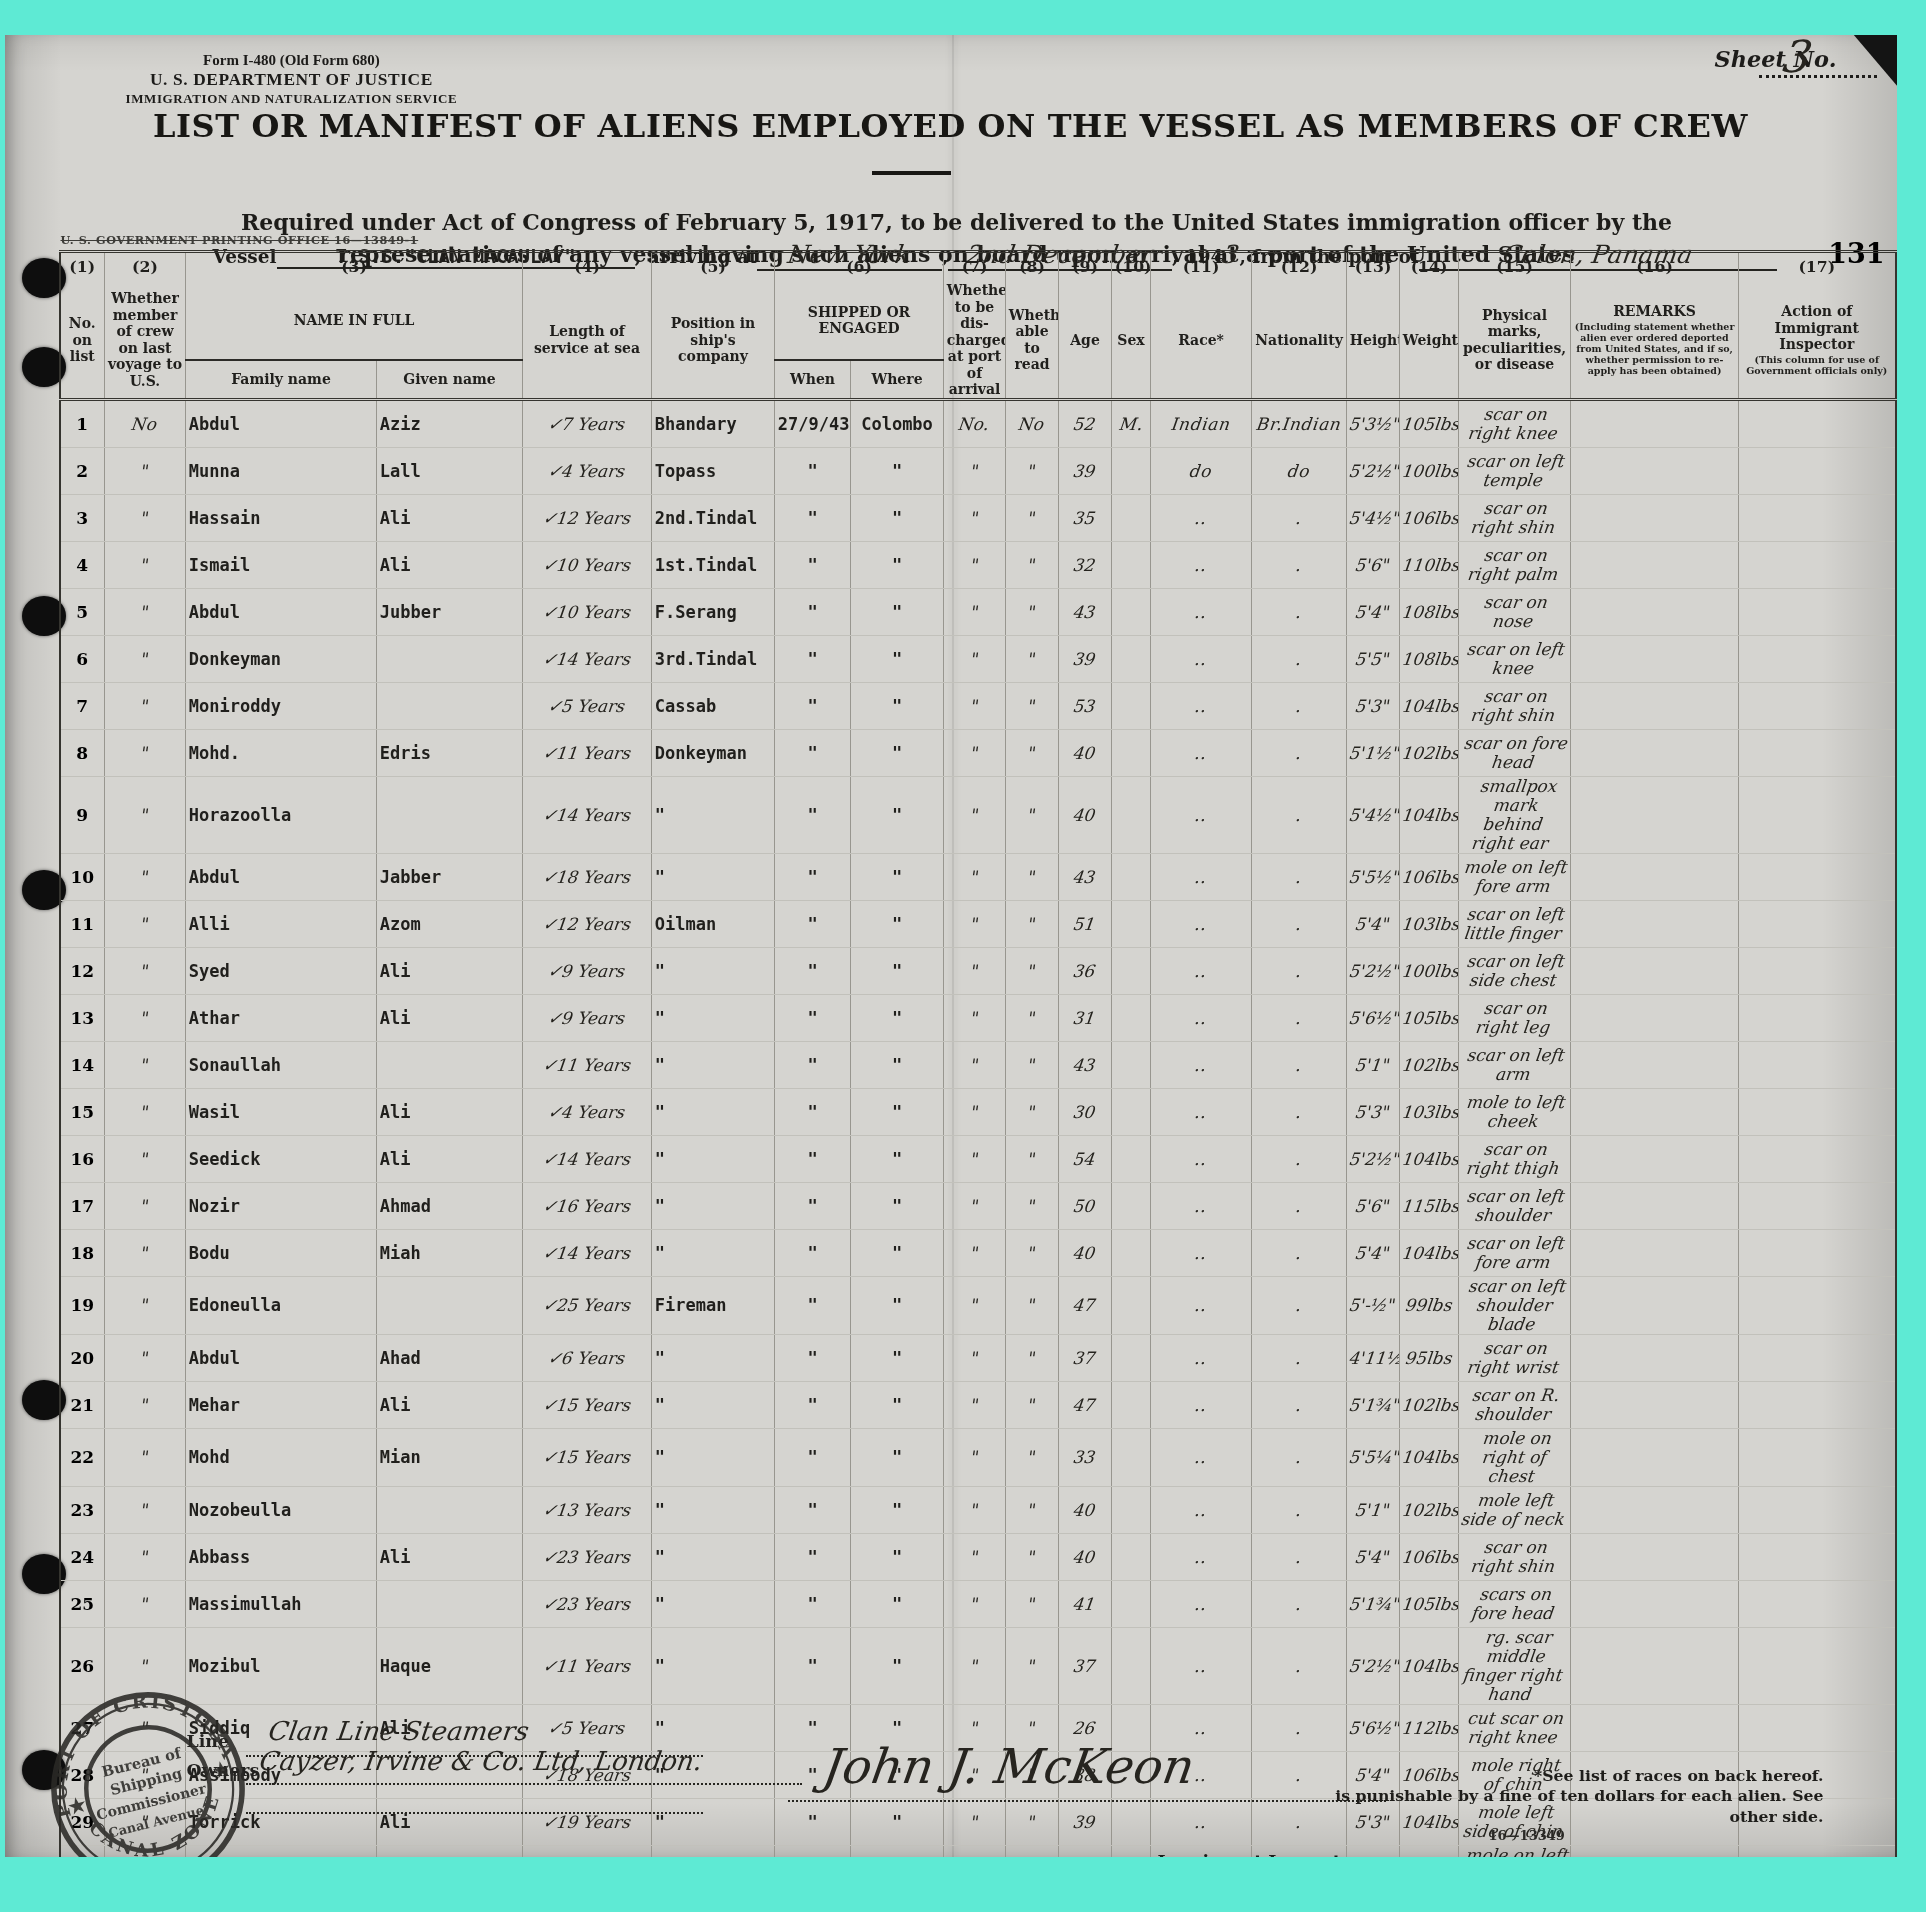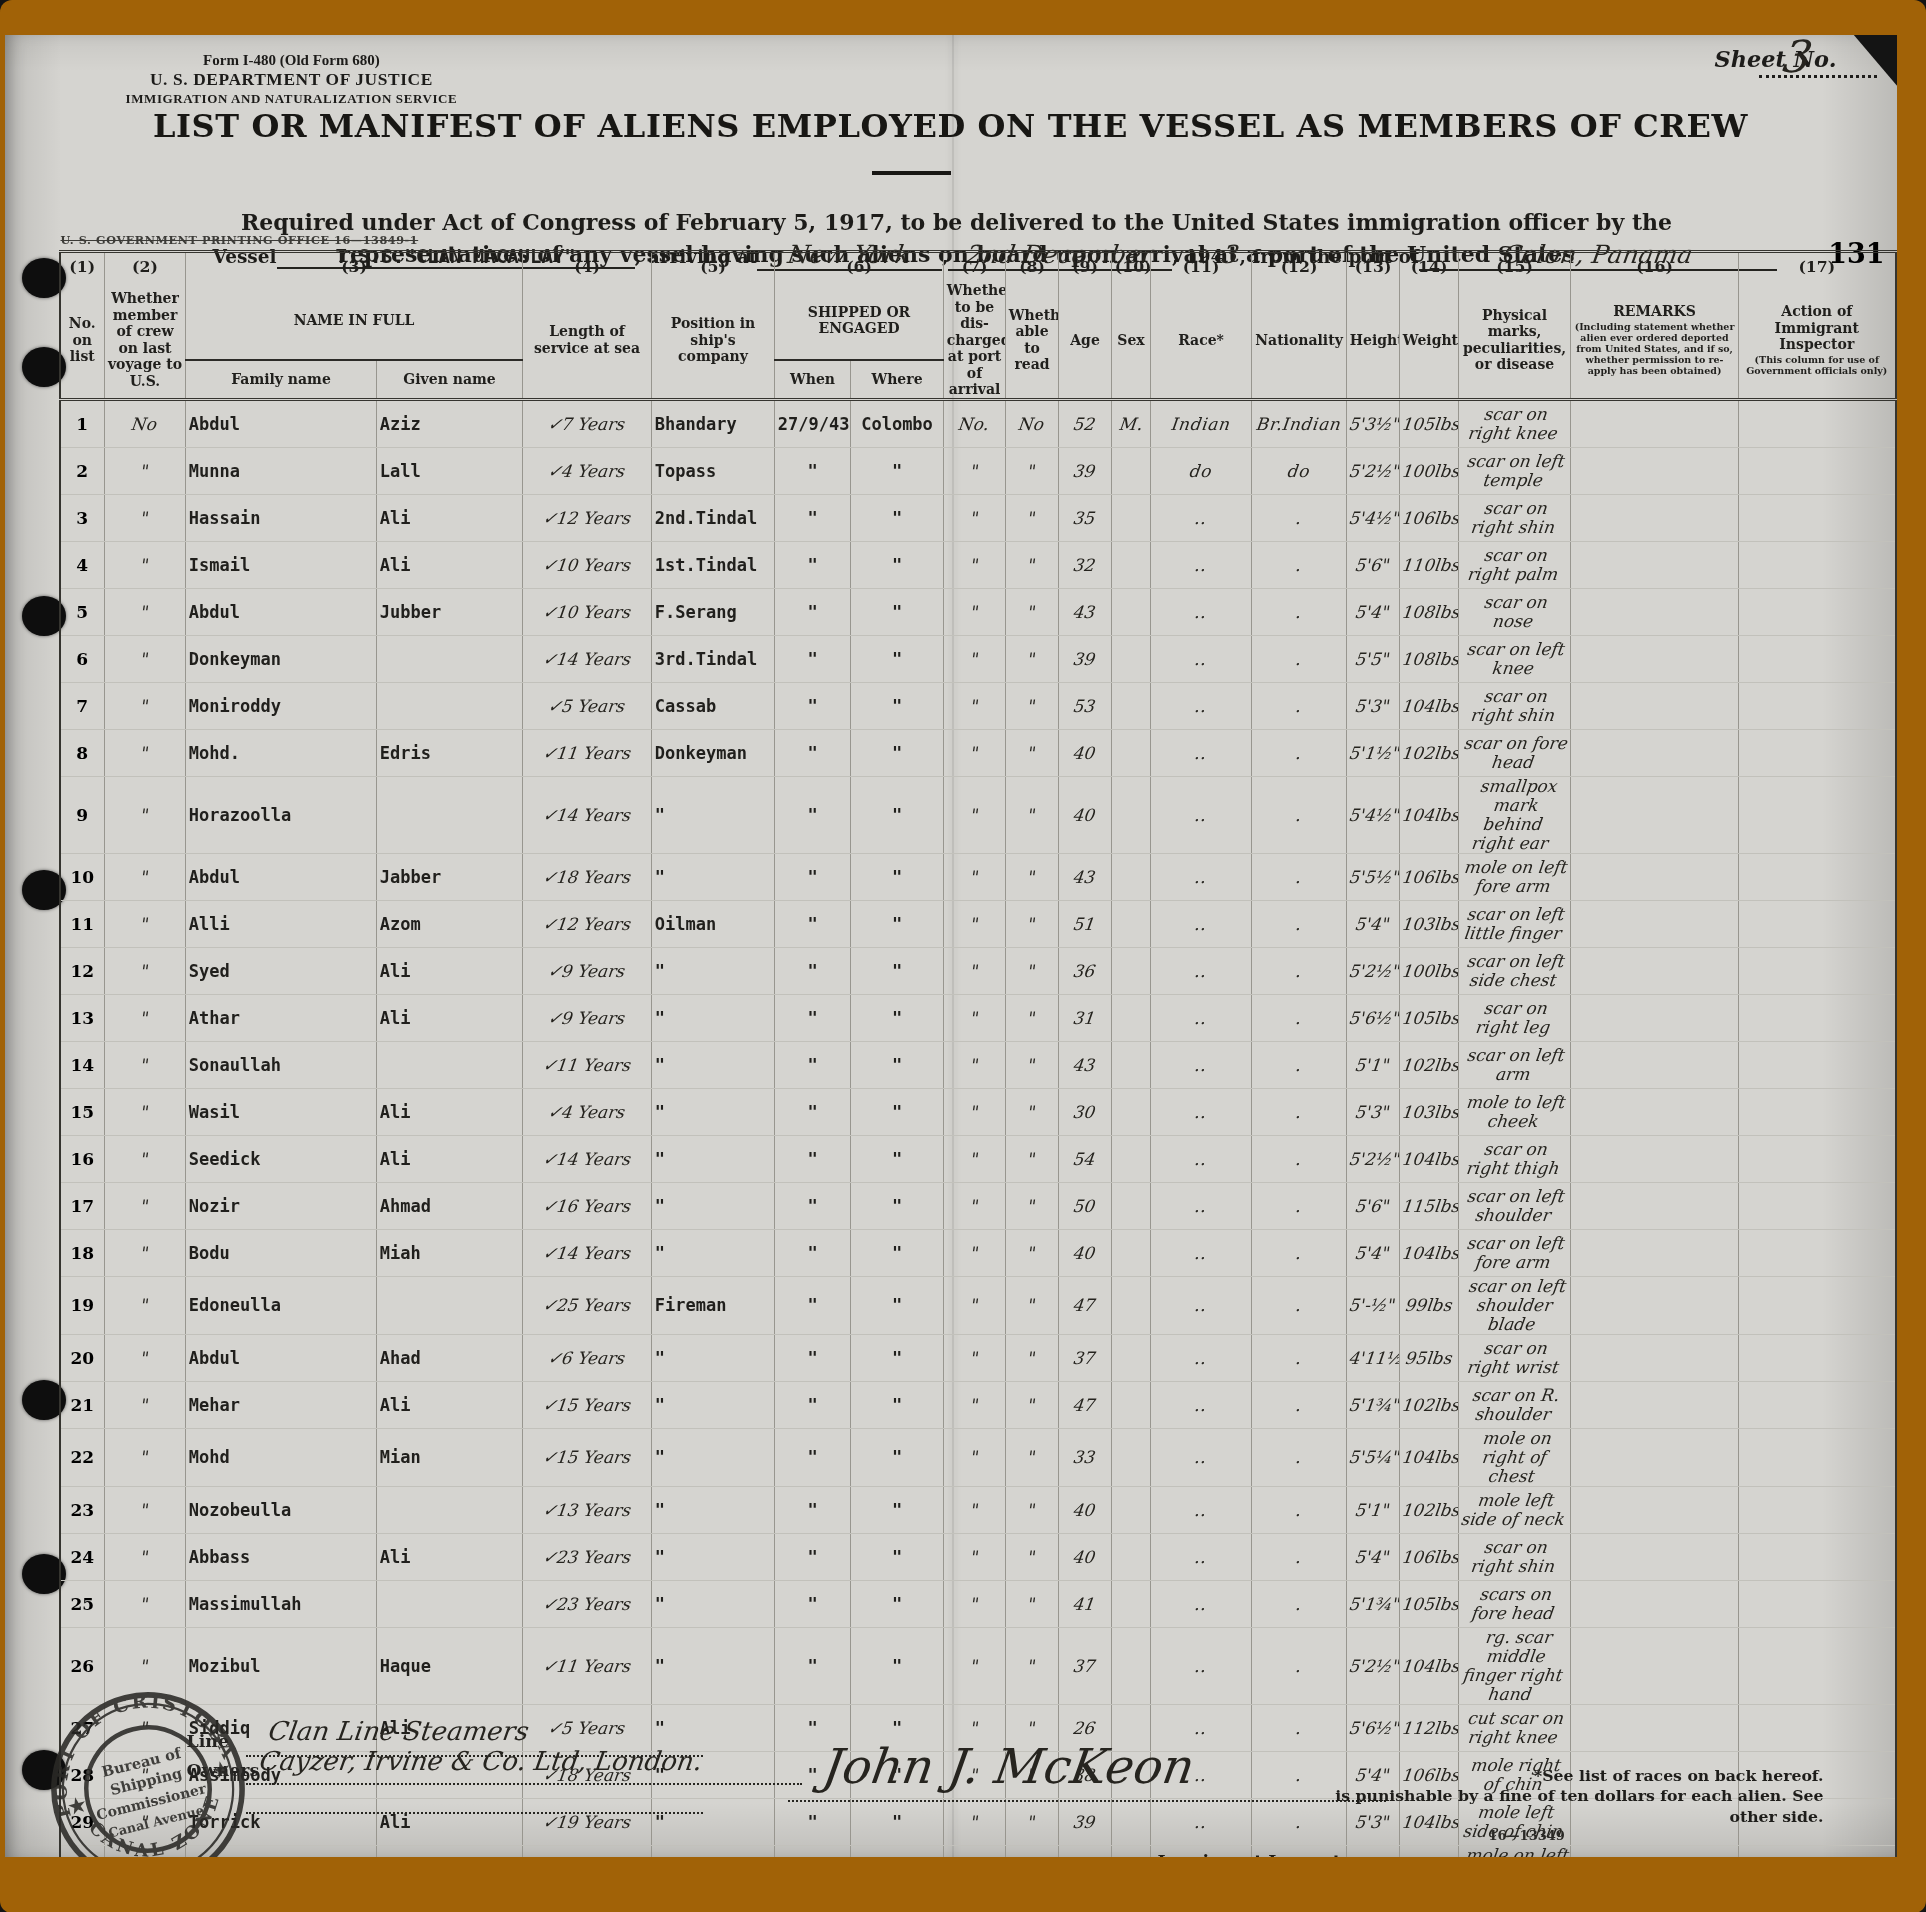--- a/index.html
+++ b/index.html
@@ -1,17 +1,17 @@
 <!DOCTYPE html>
 <html style="font-size:9px"><head>
 <meta charset="utf-8">
 <style>
   html,body { margin:0; padding:0; background:#141414; }
-  .page { position:relative; width:1926px; height:1913px; background:#a16207; overflow:hidden;
-          font-family:"DejaVu Serif", serif;border-radius:12px; }
+  .page { position:relative; width:1926px; height:1913px; background:#5eead4; overflow:hidden;
+          font-family:"DejaVu Serif", serif; }
   .paper { position:absolute; left:4.5px; top:35px; width:1892px; height:1822px;
            background:#d5d4d0;
            background-image: linear-gradient(90deg, rgba(0,0,0,0.10) 0, rgba(0,0,0,0) 3%, rgba(0,0,0,0) 96%, rgba(0,0,0,0.12) 100%),
                              linear-gradient(180deg, rgba(0,0,0,0.06) 0, rgba(0,0,0,0) 2%, rgba(0,0,0,0) 97%, rgba(0,0,0,0.10) 100%);
            overflow:hidden; box-shadow: inset 11.2px 0 17px -7.9px rgba(0,0,0,0.35); }
   .corner-cut { position:absolute; top:-1.1px; right:-1.1px; width:0; height:0;
                 border-top:53px solid #141414; border-left:45px solid transparent; }
   .crease { position:absolute; top:0; left:947px; width:2.8px; height:100%;
             background:rgba(60,58,54,0.14); box-shadow:0 0 7.9px rgba(0,0,0,0.15); }
   .hole { position:absolute; left:17px; width:44px; height:40px; border-radius:50%;

